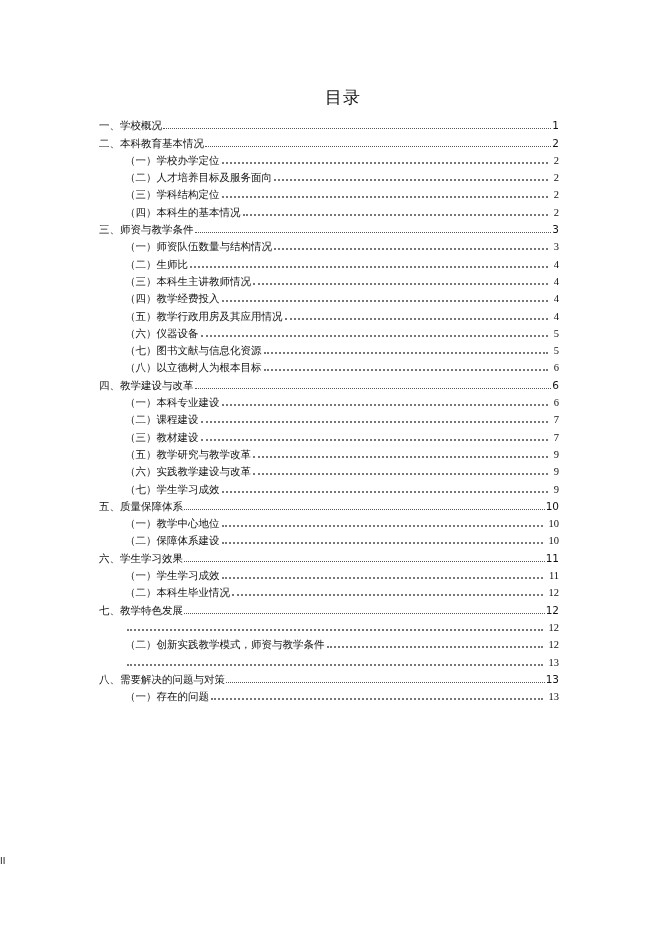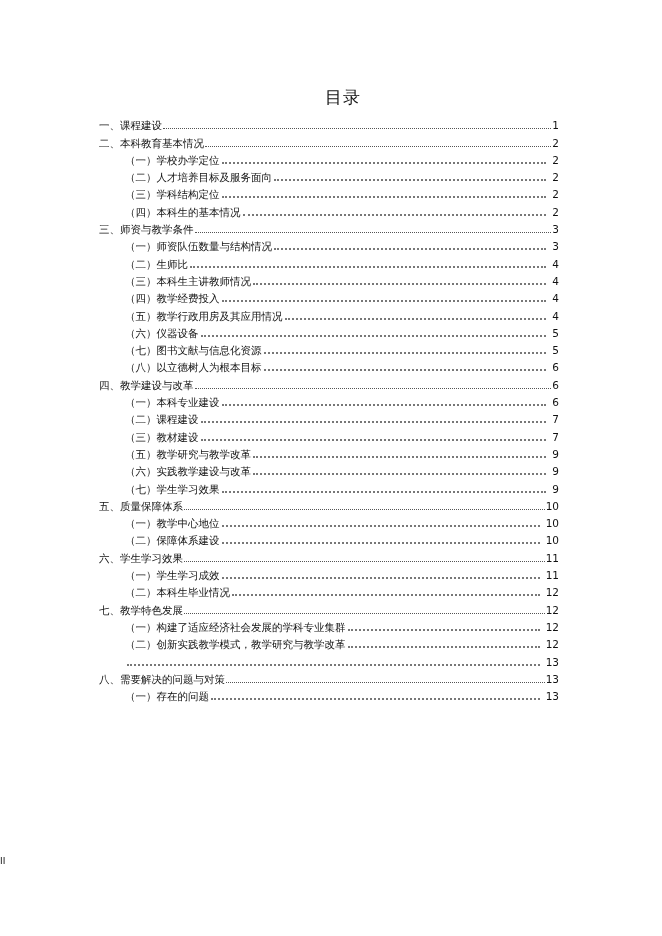--- a/index.html
+++ b/index.html
@@ -5,33 +5,33 @@
   html, body { margin: 0; padding: 0; background: #ffffff; }
   body { width: 662px; height: 936px; position: relative; overflow: hidden;
          font-family: "DejaVu Sans", "Liberation Sans", sans-serif; color: #111; }
   .title { position: absolute; top: 86px; left: 0; width: 662px; text-align: center;
            font-size: 17px; letter-spacing: 1px; padding-left: 12px; }
   .toc { position: absolute; top: 115px; left: 99px; width: 460px; }
   .row { height: 17.3px; display: flex; align-items: flex-end; font-size: 10.5px; line-height: 13px; white-space: nowrap; }
   .row .label { flex: 0 0 auto; }
   .row .leader { flex: 1 1 auto; margin: 0 1px 3px 1px; height: 0; }
   .row.l1 .leader { border-bottom: 1px dotted #555; }
-  .row.l2 { padding-left: 26px; }
+  .row.l2 { padding-left: 26px; font-family: Liberation Serif, serif; }
   .row.l2 .leader { border-bottom: 2px dotted #777; margin-left: 2px; margin-right: 6px; }
   .row .page { flex: 0 0 auto; text-align: right; }
   .footer { position: absolute; top: 856px; left: 0; width: 662px; font-size: 9px; }
 </style>
 </head>
 <body>
 
 <div class="title">目录</div>
 
 <div class="toc" id="toc">
     <div class="row l1">
-      <span class="label">一、课程建设</span>
+      <span class="label">一、学校概况</span>
       <span class="leader"></span>
       <span class="page">1</span>
     </div>
     <div class="row l1">
       <span class="label">二、本科教育基本情况</span>
       <span class="leader"></span>
       <span class="page">2</span>
     </div>
     <div class="row l2">
       <span class="label">（一）学校办学定位</span>
@@ -122,21 +122,21 @@
       <span class="label">（五）教学研究与教学改革</span>
       <span class="leader"></span>
       <span class="page">9</span>
     </div>
     <div class="row l2">
       <span class="label">（六）实践教学建设与改革</span>
       <span class="leader"></span>
       <span class="page">9</span>
     </div>
     <div class="row l2">
-      <span class="label">（七）学生学习效果</span>
+      <span class="label">（七）学生学习成效</span>
       <span class="leader"></span>
       <span class="page">9</span>
     </div>
     <div class="row l1">
       <span class="label">五、质量保障体系</span>
       <span class="leader"></span>
       <span class="page">10</span>
     </div>
     <div class="row l2">
       <span class="label">（一）教学中心地位</span>
@@ -162,26 +162,25 @@
       <span class="label">（二）本科生毕业情况</span>
       <span class="leader"></span>
       <span class="page">12</span>
     </div>
     <div class="row l1">
       <span class="label">七、教学特色发展</span>
       <span class="leader"></span>
       <span class="page">12</span>
     </div>
     <div class="row l2">
-      <span class="label">（一）构建了适应经济社会发展的学科专业集群</span>
       <span class="leader"></span>
       <span class="page">12</span>
     </div>
     <div class="row l2">
-      <span class="label">（二）创新实践教学模式，教学研究与教学改革</span>
+      <span class="label">（二）创新实践教学模式，师资与教学条件</span>
       <span class="leader"></span>
       <span class="page">12</span>
     </div>
     <div class="row l2">
       <span class="leader"></span>
       <span class="page">13</span>
     </div>
     <div class="row l1">
       <span class="label">八、需要解决的问题与对策</span>
       <span class="leader"></span>

